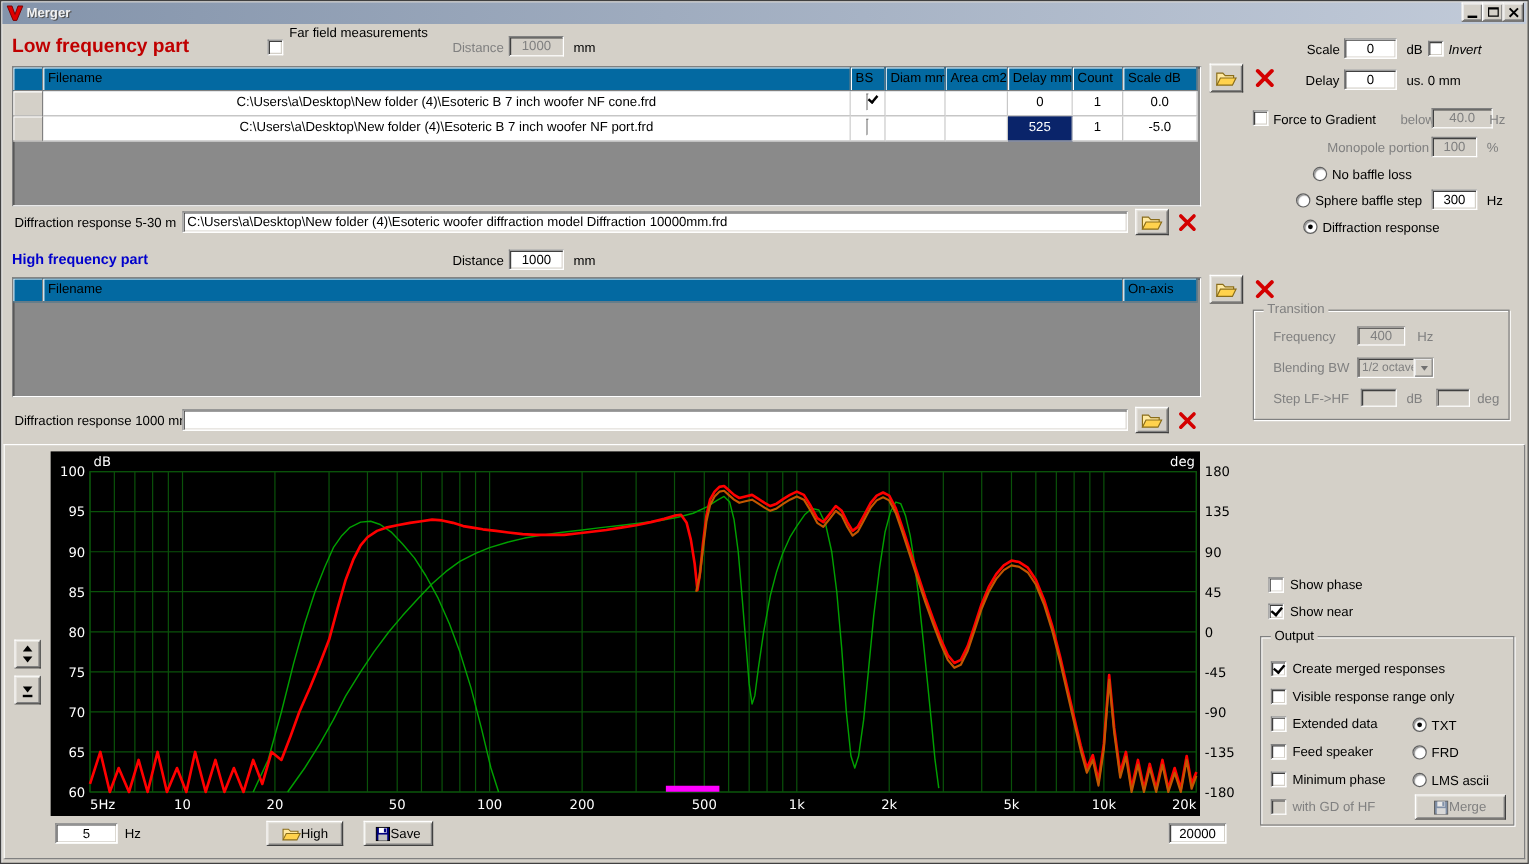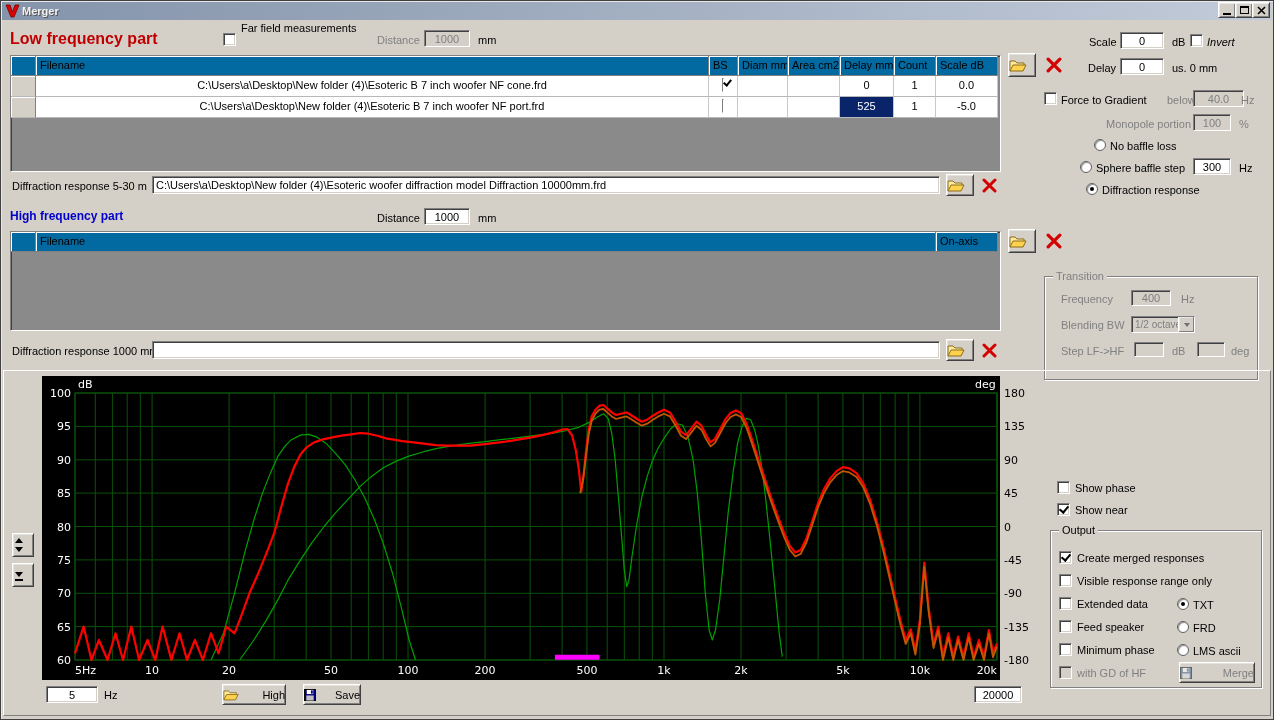--- a/index.html
+++ b/index.html
@@ -17,21 +17,21 @@
     box-shadow:inset 1px 1px 0 #e8e8e8, inset -1px -1px 0 #808080;
     display:flex;align-items:center;justify-content:center;}
   
   .field{position:absolute;background:#fff;border:1px solid;border-color:#808080 #fff #fff #808080;
     box-shadow:inset 1px 1px 0 #404040, inset -1px -1px 0 #d4d0c8;
     font:11px "Liberation Sans",sans-serif;padding:1px 3px;box-sizing:border-box;outline:none;}
   .field.ctr{text-align:center;}
   .field.dis{background:#d4d0c8;color:#808080;}
   .btn{position:absolute;background:#d4d0c8;border:1px solid;border-color:#fff #404040 #404040 #fff;
     box-shadow:inset 1px 1px 0 #e4e2dc, inset -1px -1px 0 #808080;
-    display:flex;align-items:center;justify-content:space-between;gap:0;cursor:default;box-sizing:border-box;}
+    display:flex;align-items:center;justify-content:center;gap:0;cursor:default;box-sizing:border-box;}
   .flatbtn{position:absolute;display:flex;align-items:center;justify-content:center;}
   .cb{position:absolute;width:13px;height:13px;background:#fff;border:1px solid;border-color:#808080 #fff #fff #808080;
     box-shadow:inset 1px 1px 0 #404040, inset -1px -1px 0 #d4d0c8;box-sizing:border-box;}
   .cb.on::after{content:"";position:absolute;left:3px;top:0px;width:4px;height:7px;
     border:solid #000;border-width:0 2px 2px 0;transform:rotate(40deg);}
   .cb.dis{background:#d4d0c8;}
   .cbt{position:relative;width:11px;height:11px;margin:3px auto 0;background:#fff;border:1px solid;
     border-color:#808080 #fff #fff #808080;box-shadow:inset 1px 1px 0 #404040;box-sizing:border-box;}
   .cbt.on::after{content:"";position:absolute;left:2px;top:-1px;width:3px;height:6px;
     border:solid #000;border-width:0 2px 2px 0;transform:rotate(40deg);}
@@ -205,21 +205,21 @@
     <path d="M1 12 V2 h5 l2 2 h7 v2" fill="#ffe9a0" stroke="#8a6d1a"></path>
     <path d="M1 12 L4 6 h13 l-3 6 z" fill="#ffd24d" stroke="#8a6d1a"></path>
     </svg>
 </div>
 <div class="flatbtn" style="left:1040px;top:229px;width:28px;height:24px;">
   <svg width="16" height="16" viewBox="0 0 15 15">
     <path d="M2 2 L13 13 M13 2 L2 13" stroke="#d40000" stroke-width="3" stroke-linecap="round"></path>
     </svg>
 </div>
 
-<div class="grp" style="left:1044px;top:276px;width:214px;height:104px;">
+<div class="grp" style="left:1044px;top:258px;width:214px;height:92px;">
   <span class="grp-title">Transition</span>
   <span class="abs gray" style="left:16px;top:16px;">Frequency</span>
   <input class="field ctr dis" style="left: 86px; top: 13px; width: 40px; height: 16px;" value="400">
   <span class="abs gray" style="left:136px;top:16px;">Hz</span>
   <span class="abs gray" style="left:16px;top:42px;">Blending BW</span>
   <div class="combo" style="left:86px;top:39px;width:64px;height:17px;">
     <span class="cv">1/2 octaves</span>
     <span class="ca">
         <span class="tri"></span>
       </span>

